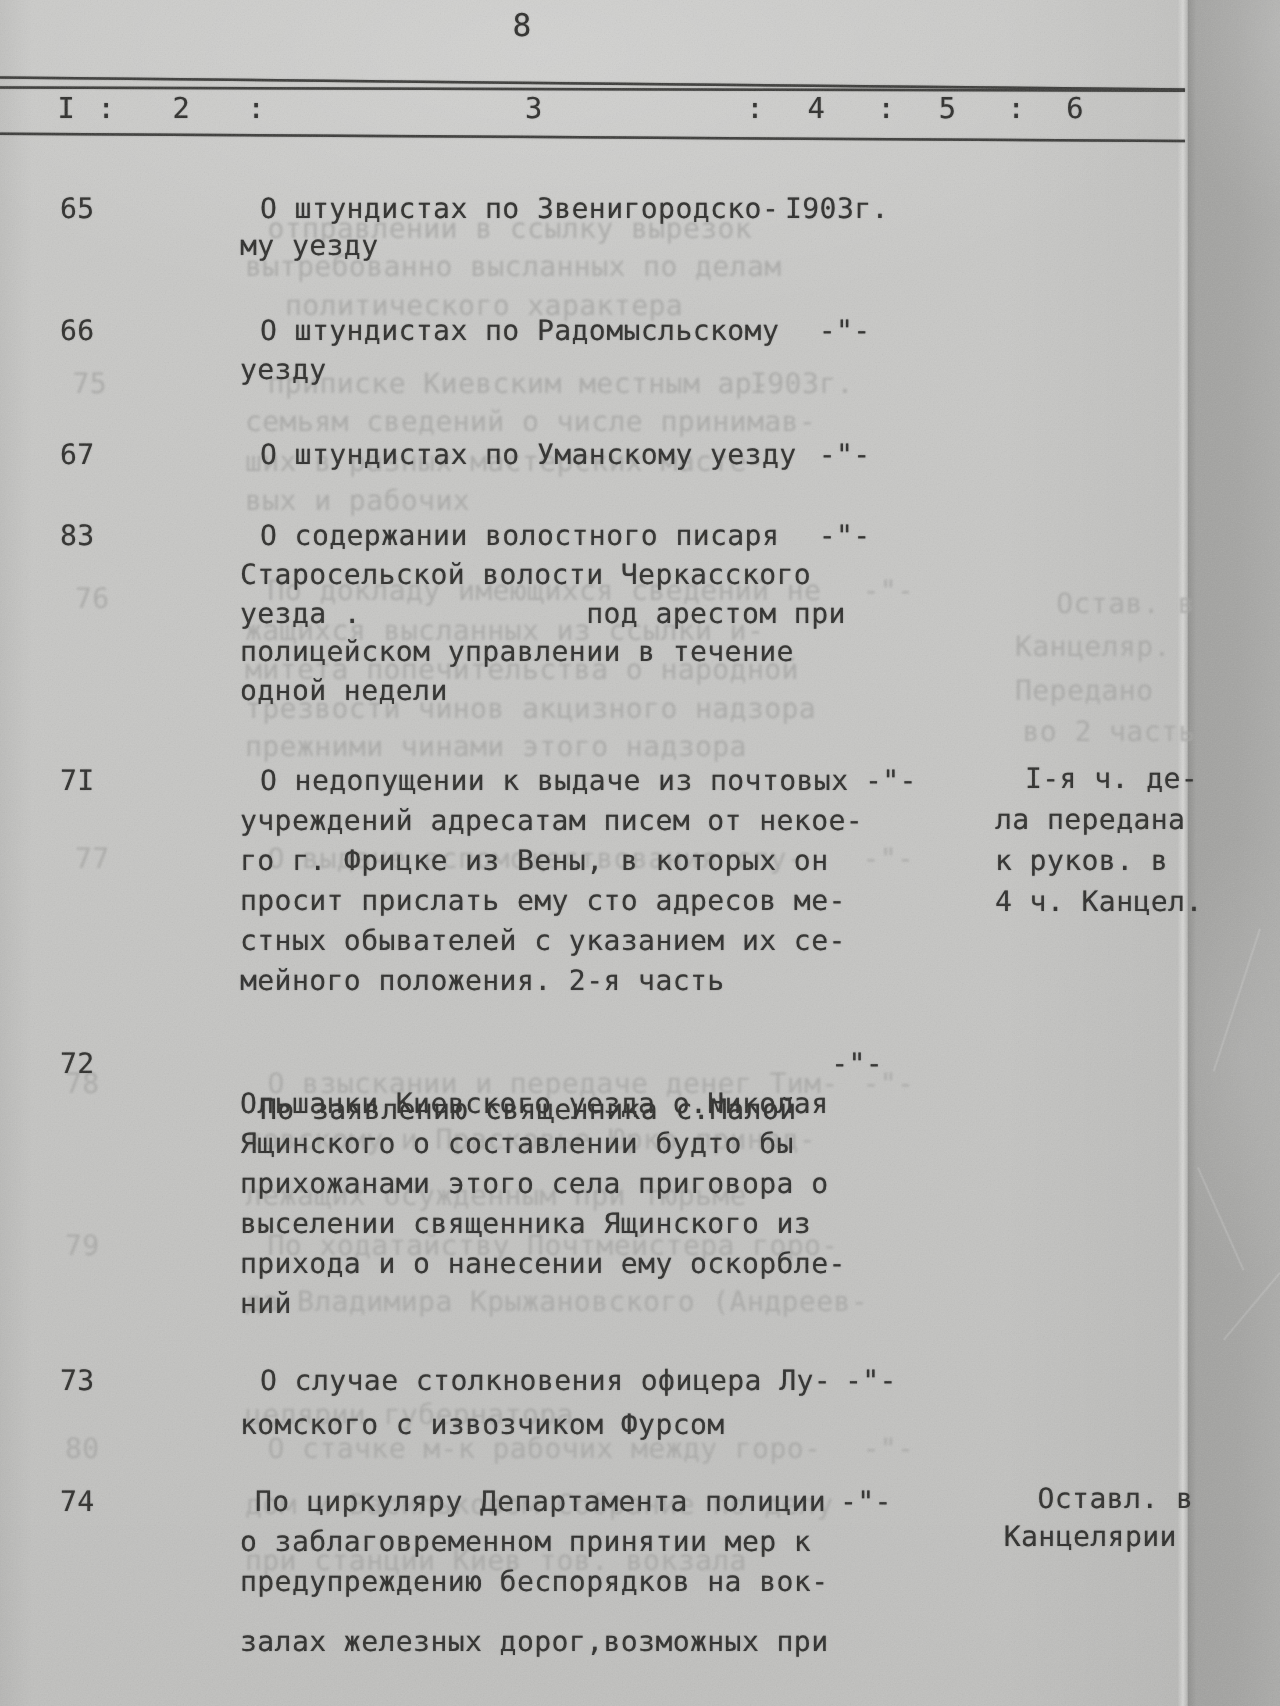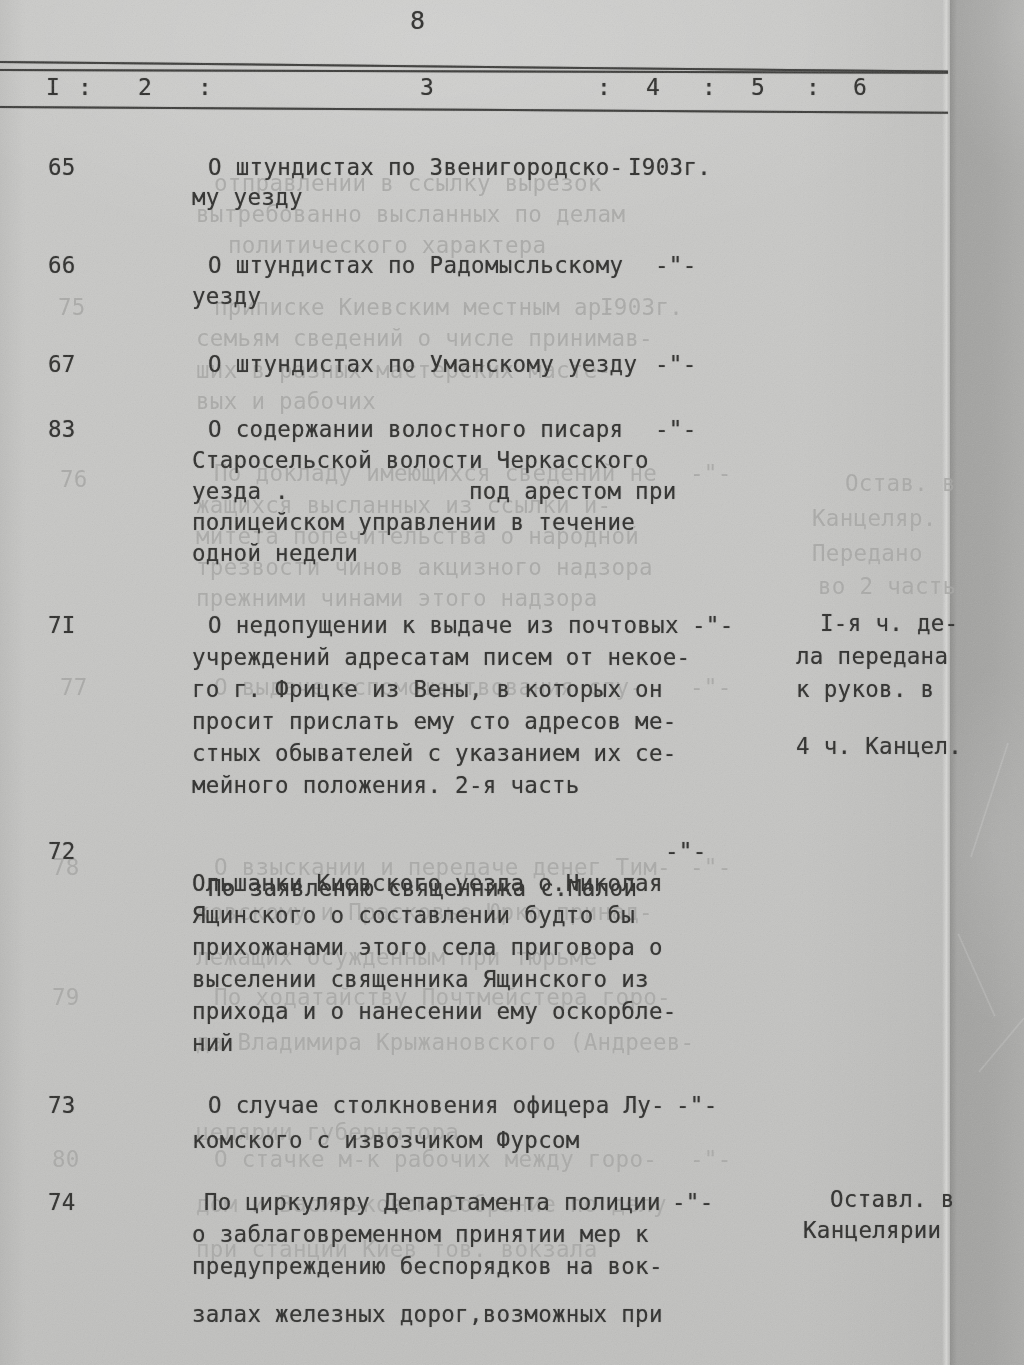--- a/index.html
+++ b/index.html
@@ -131,21 +131,21 @@
     <span class="t" style="left: 208px; top: 612px;">О недопущении к выдаче из почтовых</span>
     <span class="t" style="left: 192px; top: 644px;">учреждений адресатам писем от некое-</span>
     <span class="t" style="left: 192px; top: 676px;">го г. Фрицке из Вены, в которых он</span>
     <span class="t" style="left: 192px; top: 708px;">просит прислать ему сто адресов ме-</span>
     <span class="t" style="left: 192px; top: 740px;">стных обывателей с указанием их се-</span>
     <span class="t" style="left: 192px; top: 772px;">мейного положения. 2-я часть</span>
     <span class="t" style="left: 692px; top: 612px;">-"-</span>
     <span class="t" style="left: 820px; top: 610px;">I-я ч. де-</span>
     <span class="t" style="left: 796px; top: 643px;">ла передана</span>
     <span class="t" style="left: 796px; top: 676px;">к руков. в</span>
-    <span class="t" style="left: 796px; top: 709px; margin-top: 24px;">4 ч. Канцел.</span>
+    <span class="t" style="left: 796px; top: 709px;">4 ч. Канцел.</span>
     <span class="t" style="left: 48px; top: 838px;">72</span>
     <span class="t" style="left: 208px; top: 838px; margin-top: 37px;">По заявлению священника с.Малой</span>
     <span class="t" style="left: 192px; top: 870px;">Ольшанки Киевского уезда о.Николая</span>
     <span class="t" style="left: 192px; top: 902px;">Ящинского о составлении будто бы</span>
     <span class="t" style="left: 192px; top: 934px;">прихожанами этого села приговора о</span>
     <span class="t" style="left: 192px; top: 966px;">выселении священника Ящинского из</span>
     <span class="t" style="left: 192px; top: 998px;">прихода и о нанесении ему оскорбле-</span>
     <span class="t" style="left: 192px; top: 1030px;">ний</span>
     <span class="t" style="left: 665px; top: 838px;">-"-</span>
     <span class="t" style="left: 48px; top: 1092px;">73</span>

